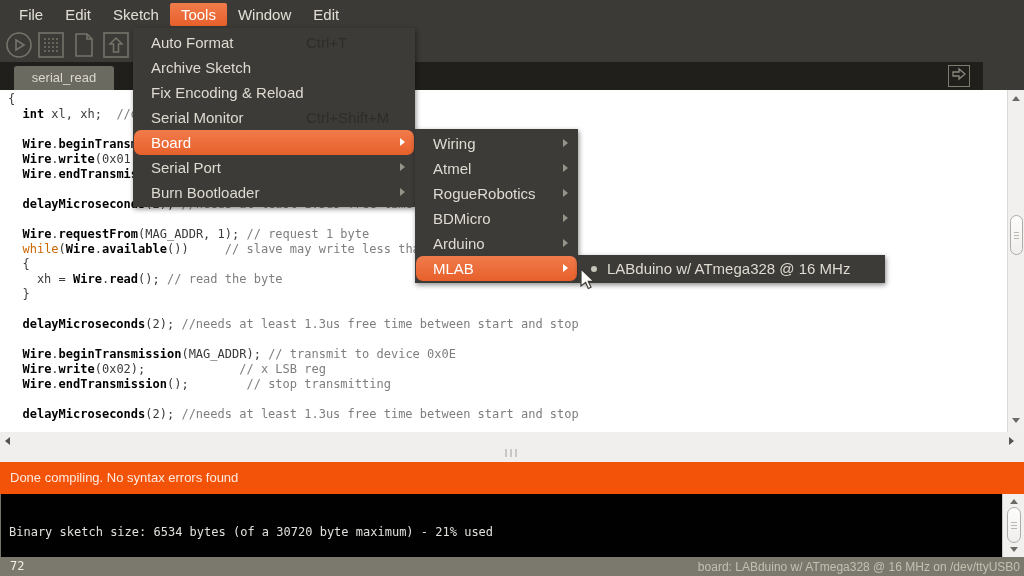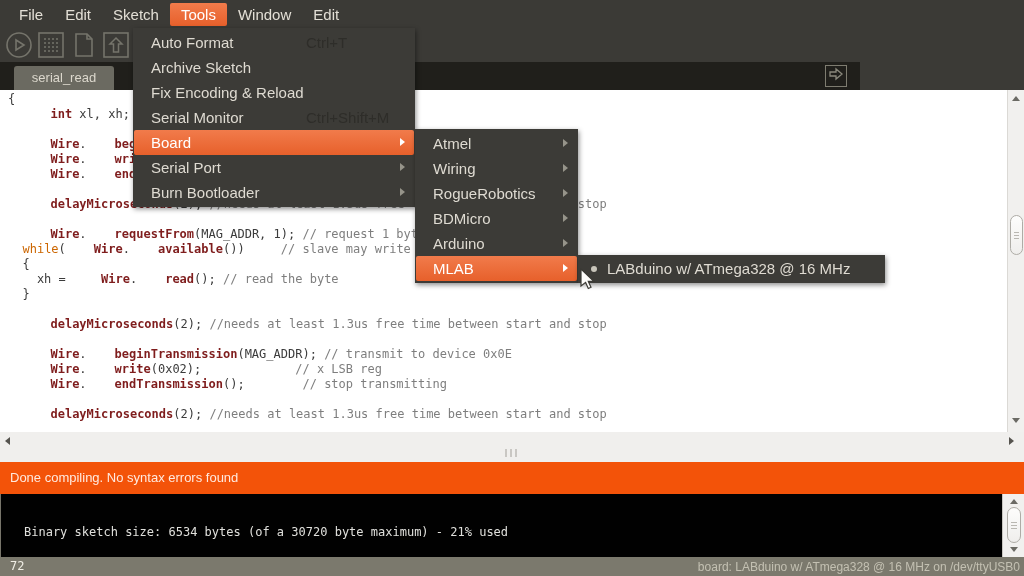--- a/index.html
+++ b/index.html
@@ -11,32 +11,32 @@
            display:flex;align-items:center;padding-left:8px;box-sizing:border-box;}
   .menubar .mitem{color:#E3DFD6;font-size:15px;padding:3px 11px;border-radius:2px;cursor:default;}
   .menubar .mitem.active{background:linear-gradient(#F17B4B,#E7602B);color:#FFFFFF;text-align:right;}
 
   
   .toolbar{position:absolute;left:0;top:28px;width:1024px;height:34px;background:#3B3A36;}
   .tbtn{position:absolute;top:3px;width:28px;height:28px;}
   .tbtn svg{display:block;}
 
   
-  .tabbar{position:absolute;left:0;top:62px;width:860px;height:28px;background:#201F1B;}
+  .tabbar{position:absolute;left:0;top:62px;width:983px;height:28px;background:#201F1B;}
   .tab{position:absolute;left:14px;top:4px;width:100px;height:24px;background:#6B6A61;
        border-radius:3px 3px 0 0;color:#DCD8CD;font-size:13px;text-align:center;line-height:24px;}
   .tabmenu-btn{position:absolute;right:13px;top:3px;width:22px;height:22px;border:1px solid #7E7C70;
        box-sizing:border-box;display:flex;align-items:center;justify-content:center;}
 
   
   .editor{position:absolute;left:0;top:90px;width:1007px;height:342px;background:#FFFFFF;overflow:hidden;}
   .code{position:absolute;left:8px;top:2px;font-family:"DejaVu Sans Mono",monospace;
         font-size:12px;line-height:15px;white-space:pre;}
   .code .ln{height:15px;}
-  .seg-kw{color:#7f1d1d;font-weight:bold;margin-left:28px;}
+  .seg-kw{color:#000000;font-weight:bold;}
   .seg-kw2{color:#CC6600;}
   .seg-cm{color:#7E7E7E;}
   .seg-pl{color:#3B3B3B;}
 
   
   .vscroll{position:absolute;left:1007px;top:90px;width:17px;height:342px;background:#F1F0EE;
            border-left:1px solid #DBD9D5;box-sizing:border-box;}
   .vscroll2{position:absolute;left:1002px;top:494px;width:22px;height:63px;background:#F1F0EE;
            border-left:1px solid #C9C7C1;box-sizing:border-box;}
   .arr-up{position:absolute;width:0;height:0;border-left:4px solid transparent;
@@ -53,33 +53,33 @@
 
   
   .hstrip{position:absolute;left:0;top:432px;width:1024px;height:30px;background:#F0EFED;}
   .divgrip span{position:absolute;top:449px;width:2px;height:8px;background:#C9C7C3;}
 
   
   .statusbar{position:absolute;left:0;top:462px;width:1024px;height:32px;background:#F35309;
              color:#FFE9DF;font-size:13px;line-height:32px;padding-left:10px;box-sizing:border-box;}
   .console{position:absolute;left:0;top:494px;width:1024px;height:63px;background:#010101;
            border-left:1px solid #77756A;box-sizing:border-box;}
-  .console .ctext{position:absolute;left:23px;top:31px;color:#E0E0DC;
+  .console .ctext{position:absolute;left:8px;top:31px;color:#E0E0DC;
            font-family:"DejaVu Sans Mono",monospace;font-size:12px;}
   .footer{position:absolute;left:0;top:557px;width:1024px;height:32px;background:#7B796D;}
   .footer .lineno{position:absolute;left:10px;top:2px;color:#F0EEE5;font-size:12px;
            font-family:"DejaVu Sans Mono",monospace;}
   .footer .binfo{position:absolute;right:4px;top:3px;color:#C3C0B2;font-size:12px;}
 
   
   .menu-panel{position:absolute;background:#3C3B37;padding:2px 0;z-index:10;
               box-shadow:1px 2px 5px rgba(0,0,0,.45);}
   .menu-row{position:relative;height:25px;line-height:25px;padding-left:17px;margin:0 1px;
             color:#DFDBD2;font-size:15px;white-space:nowrap;cursor:default;}
-  .menu-row.active{background:linear-gradient(#F17B4B,#E7602B);border-radius:2px;color:#FFFFFF;}
+  .menu-row.active{background:linear-gradient(#F17B4B,#E7602B);border-radius:7px;color:#FFFFFF;}
   .menu-shortcut{position:absolute;left:172px;color:#2E2D29;}
   .submenu-arrow{position:absolute;right:9px;top:8px;width:0;height:0;
             border-left:5px solid #96948A;border-top:4.5px solid transparent;border-bottom:4.5px solid transparent;}
   .menu-row.active .submenu-arrow{border-left-color:#FFFFFF;}
   .radio-dot{display:inline-block;width:6px;height:6px;border-radius:50%;background:#C8C5BA;
             margin-right:10px;vertical-align:2px;}
   #tools-menu{left:133px;top:28px;width:282px;}
   #board-menu{left:415px;top:129px;width:163px;}
   #mlab-menu{left:578px;top:255px;width:307px;}
   #mlab-menu .menu-row{height:24px;line-height:24px;padding-left:12px;}
@@ -220,22 +220,22 @@
   <div class="menu-panel" id="tools-menu">
       <div class="menu-row"><span>Auto Format</span><span class="menu-shortcut">Ctrl+T</span></div>
       <div class="menu-row"><span>Archive Sketch</span></div>
       <div class="menu-row"><span>Fix Encoding &amp; Reload</span></div>
       <div class="menu-row"><span>Serial Monitor</span><span class="menu-shortcut">Ctrl+Shift+M</span></div>
       <div class="menu-row active"><span>Board</span><span class="submenu-arrow"></span></div>
       <div class="menu-row"><span>Serial Port</span><span class="submenu-arrow"></span></div>
       <div class="menu-row"><span>Burn Bootloader</span><span class="submenu-arrow"></span></div>
     </div>
   <div class="menu-panel" id="board-menu">
+      <div class="menu-row"><span>Wiring</span><span class="submenu-arrow"></span></div>
       <div class="menu-row"><span>Atmel</span><span class="submenu-arrow"></span></div>
-      <div class="menu-row"><span>Wiring</span><span class="submenu-arrow"></span></div>
       <div class="menu-row"><span>RogueRobotics</span><span class="submenu-arrow"></span></div>
       <div class="menu-row"><span>BDMicro</span><span class="submenu-arrow"></span></div>
       <div class="menu-row"><span>Arduino</span><span class="submenu-arrow"></span></div>
       <div class="menu-row active"><span>MLAB</span><span class="submenu-arrow"></span></div>
     </div>
   <div class="menu-panel" id="mlab-menu">
       <div class="menu-row"><span class="radio-dot"></span><span>LABduino w/ ATmega328 @ 16 MHz</span></div>
     </div>
 
   <div class="cursor">

